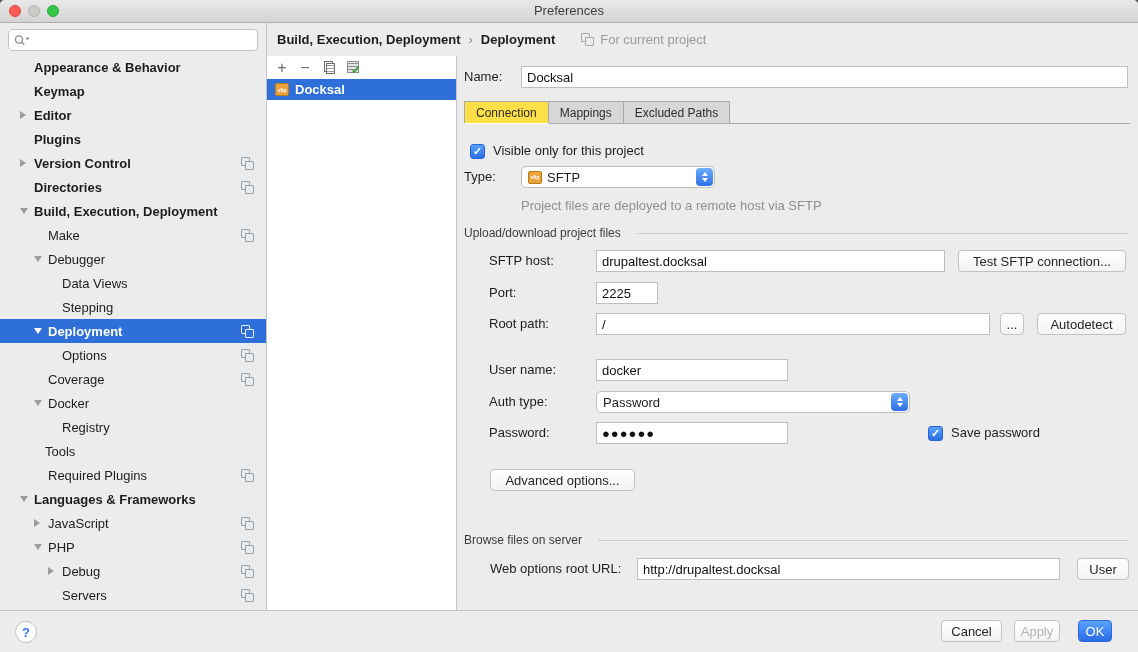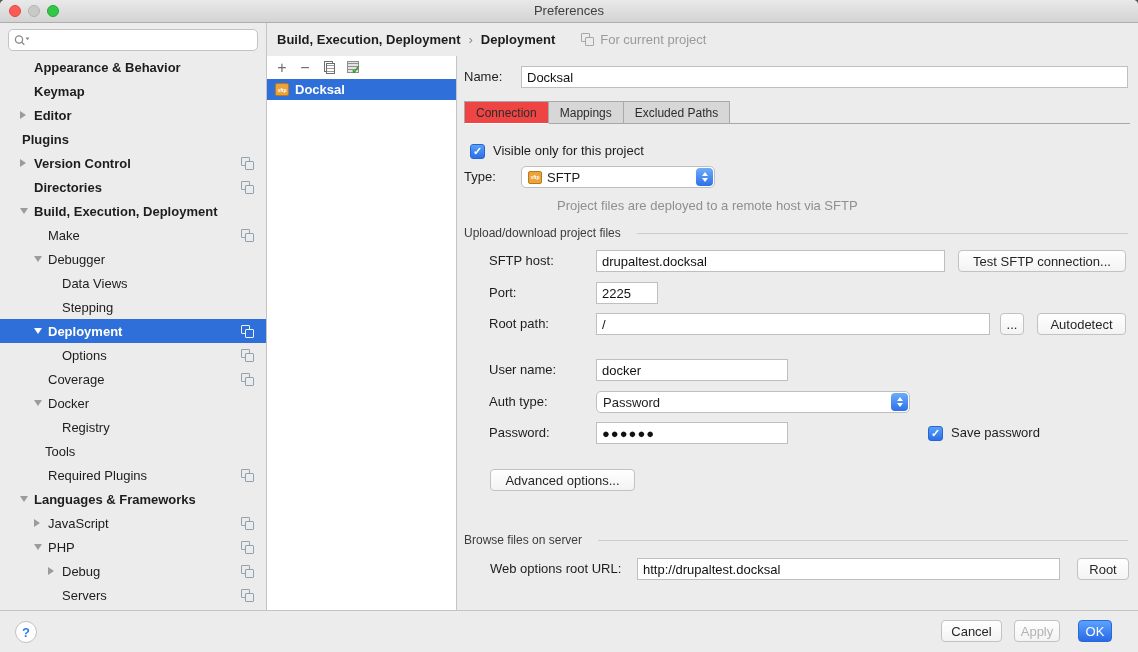--- a/index.html
+++ b/index.html
@@ -70,30 +70,30 @@
     color:#fff;font-weight:bold;font-size:13px;padding-left:8px;}
   .sftp-icon{width:14px;height:13px;flex:none;background:#eca33c;border:1px solid #b67c15;
     border-radius:2px;color:#fff;font-size:5px;font-weight:bold;display:flex;align-items:center;
     justify-content:center;box-sizing:border-box;letter-spacing:0;}
   
   .form-panel{flex:1;position:relative;background:#ececec;font-size:13px;color:#1d1d1d;}
   .abs{position:absolute;}
   .flabel{line-height:22px;white-space:nowrap;}
   .input{position:absolute;height:22px;border:1px solid #bfbfbf;background:#fff;font-size:13px;
     font-family:"Liberation Sans",sans-serif;padding:0 5px;box-sizing:border-box;color:#111;outline:none;}
-  .hint{color:#8f8f8f;margin-left:36px;}
+  .hint{color:#8f8f8f;}
   .group-hd{display:flex;align-items:center;gap:16px;font-size:12px;color:#3c3c3c;}
   .group-hd .line{flex:1;height:1px;background:#cccccc;}
   
   .tabs-row{position:absolute;left:7px;right:8px;top:45px;display:flex;border-bottom:1px solid #a9a9a9;}
   .tab{height:23px;padding:0 11px;display:flex;align-items:center;font-size:12px;color:#2c2c2c;
     background:#d7d7d7;border:1px solid #a9a9a9;border-left:none;box-sizing:border-box;
     margin-bottom:-1px;}
   .tab:first-child{border-left:1px solid #a9a9a9;}
-  .tab.active{background:#ef4444;border-bottom:1px solid #fff;}
+  .tab.active{background:#fde047;border-bottom:1px solid #fff;}
   
   .checkbox{width:15px;height:15px;border-radius:3px;background:linear-gradient(#57a1f9,#2c6fe7);
     border:1px solid #2864d6;color:#fff;font-size:11px;line-height:13px;text-align:center;
     font-weight:bold;box-sizing:border-box;flex:none;}
   .select{position:absolute;height:22px;background:#fff;border:1px solid #bfbfbf;border-radius:5px;
     display:flex;align-items:center;gap:5px;padding:0 22px 0 6px;box-sizing:border-box;}
   .stepper{position:absolute;right:1px;top:1px;bottom:1px;width:17px;border-radius:4px;
     background:linear-gradient(#6cadfb,#2d70e8);display:flex;flex-direction:column;
     align-items:center;justify-content:center;gap:2px;}
   .tri-up-s{width:0;height:0;border-left:3.5px solid transparent;border-right:3.5px solid transparent;
@@ -148,21 +148,21 @@
           <div class="tree-row" style="padding-left: 20px;">
             <span class="arrow-slot"></span>
             <span class="tree-label bold">Keymap</span>
           </div>
           <div class="tree-row" style="padding-left: 20px;">
             <span class="arrow-slot">
               <span class="tri-right"></span>
             </span>
             <span class="tree-label bold">Editor</span>
           </div>
-          <div class="tree-row" style="padding-left: 8px; text-align: right;">
+          <div class="tree-row" style="padding-left: 20px; text-align: right;">
             <span class="arrow-slot"></span>
             <span class="tree-label bold">Plugins</span>
           </div>
           <div class="tree-row" style="padding-left: 20px;">
             <span class="arrow-slot">
               <span class="tri-right"></span>
             </span>
             <span class="tree-label bold">Version Control</span>
             <span class="proj-icon"></span>
           </div>
@@ -360,21 +360,21 @@
 
           <button class="btn" style="left:33px;top:413px;width:145px;">Advanced options...</button>
 
           <div class="abs group-hd" style="left:7px;top:477px;right:10px;">
             <span>Browse files on server</span>
             <span class="line"></span>
           </div>
 
           <div class="abs flabel" style="left:33px;top:502px;">Web options root URL:</div>
           <input class="input" style="left: 180px; top: 502px; width: 423px;" value="http://drupaltest.docksal">
-          <button class="btn" style="left:620px;top:502px;width:52px;">Root</button>
+          <button class="btn" style="left:620px;top:502px;width:52px;">User</button>
 
         </div>
       </div>
     </div>
   </div>
 
   <div class="footer">
     <div class="help-btn">?</div>
     <button class="fbtn" style="right:136px;width:61px;">Cancel</button>
     <button class="fbtn disabled" style="right:78px;width:46px;">Apply</button>

